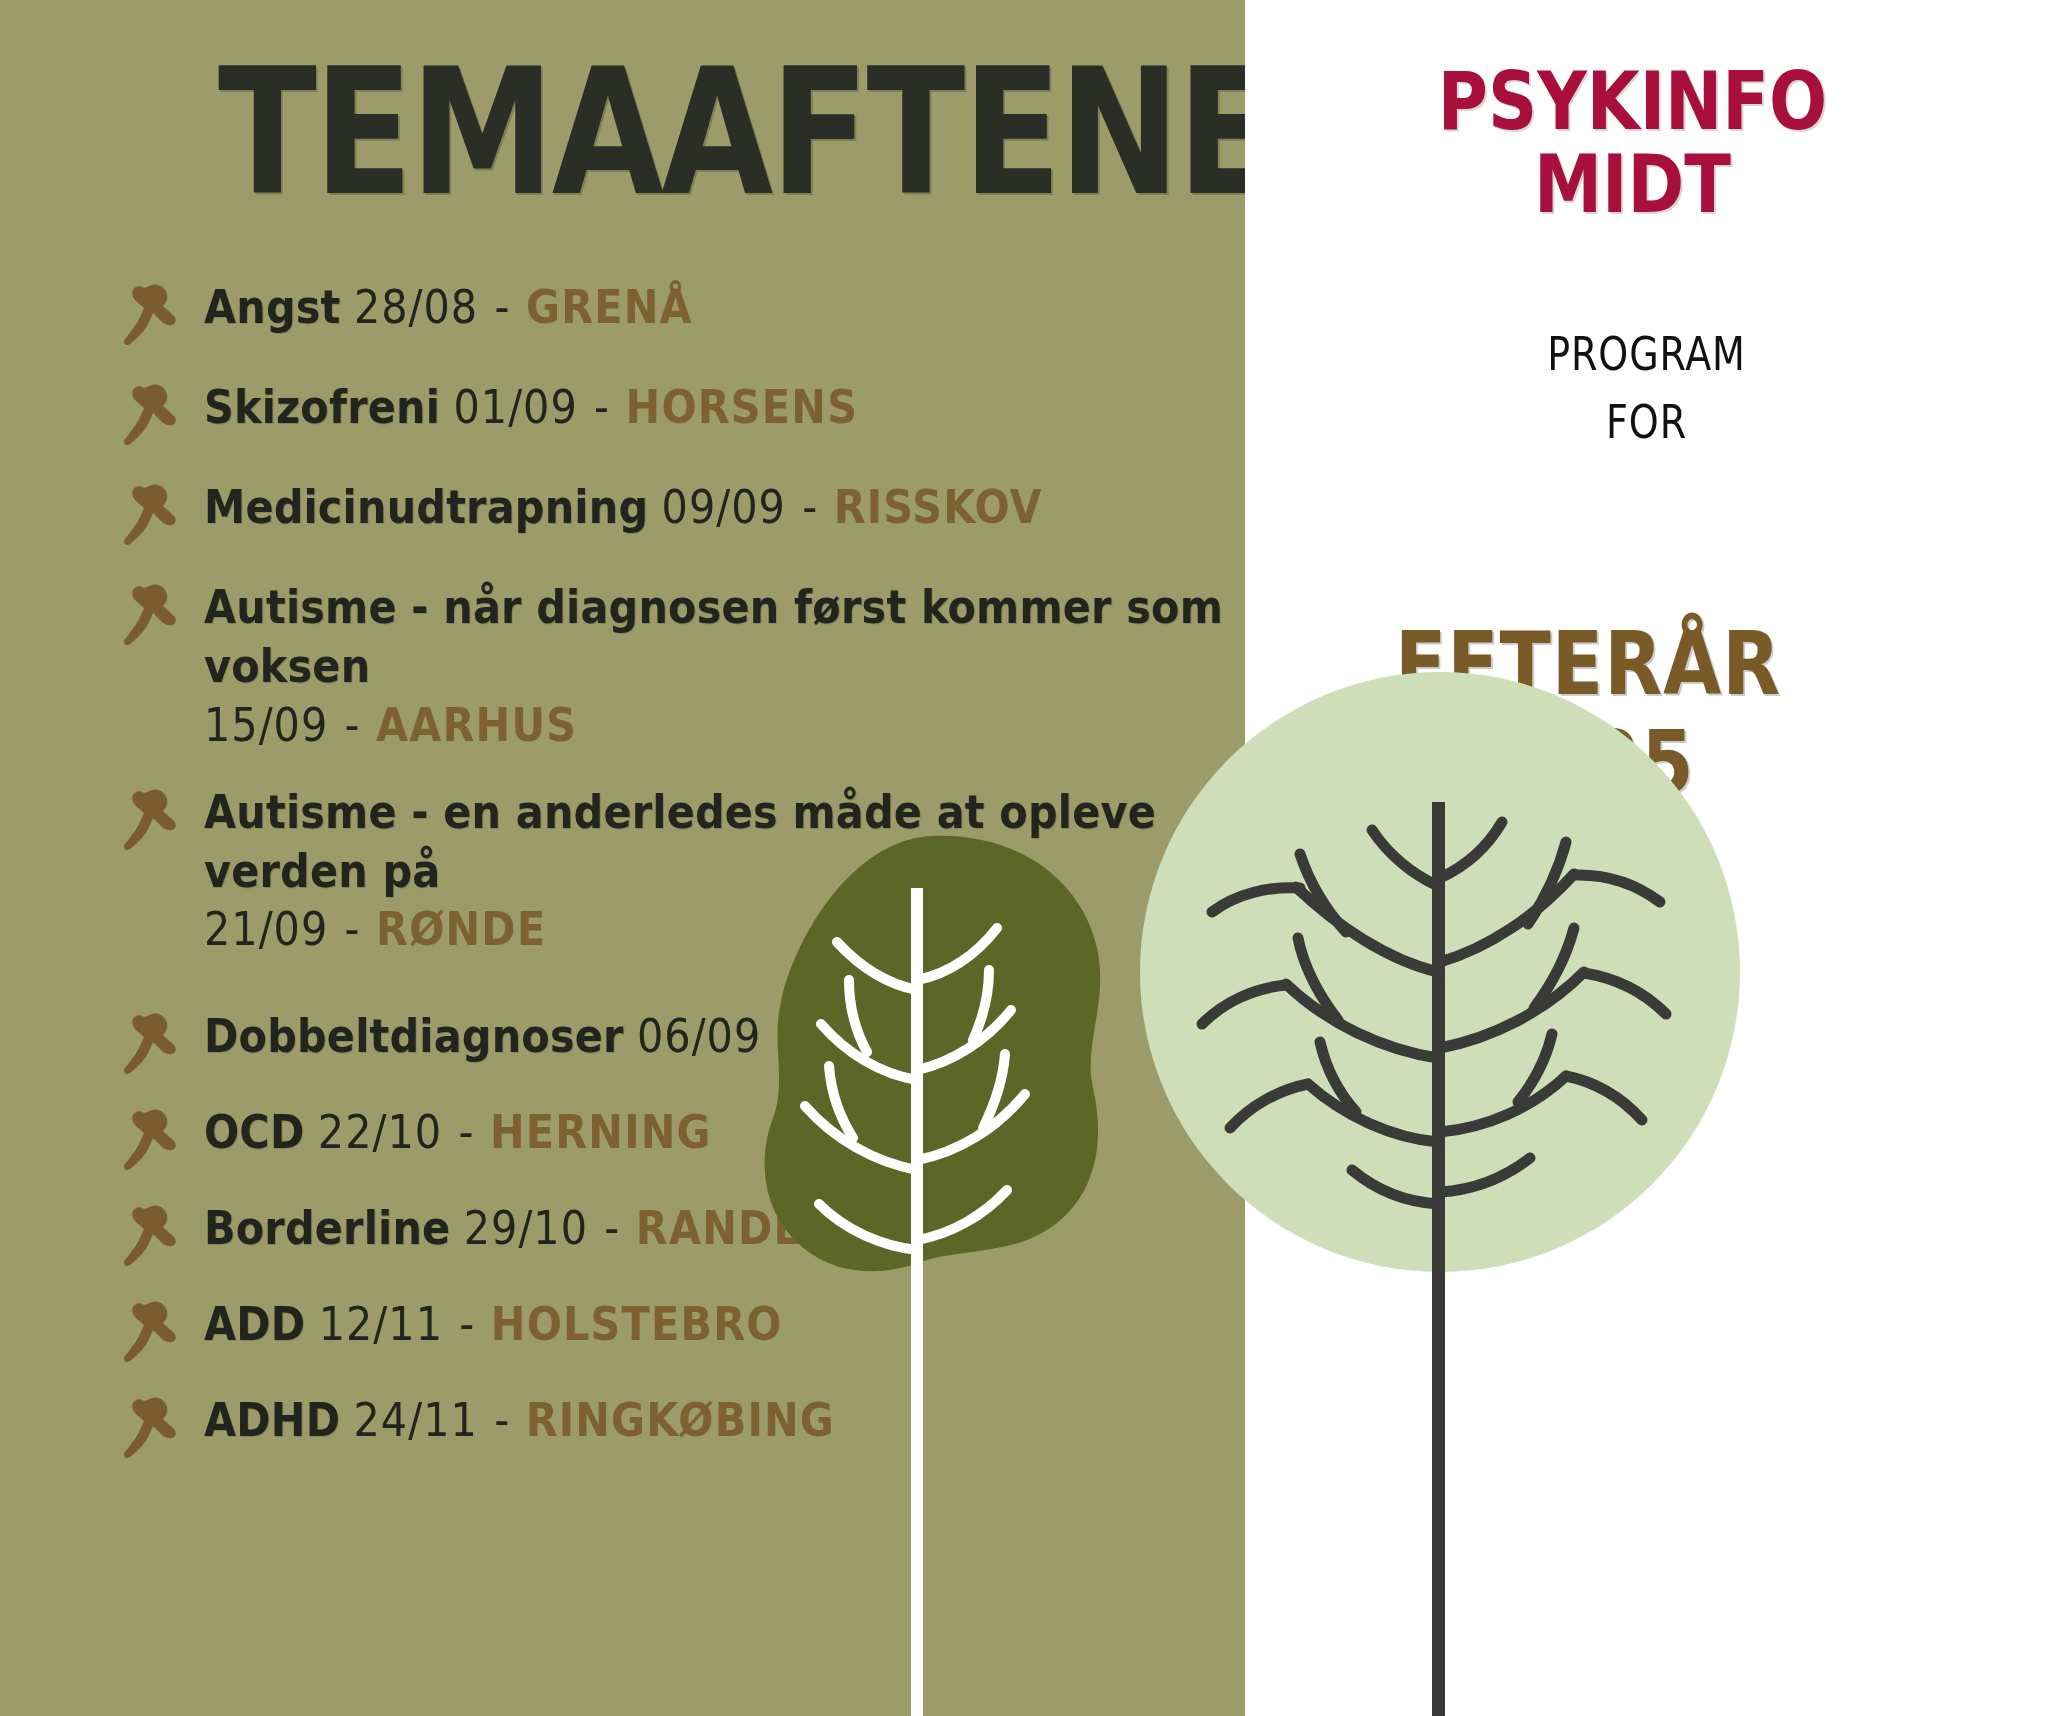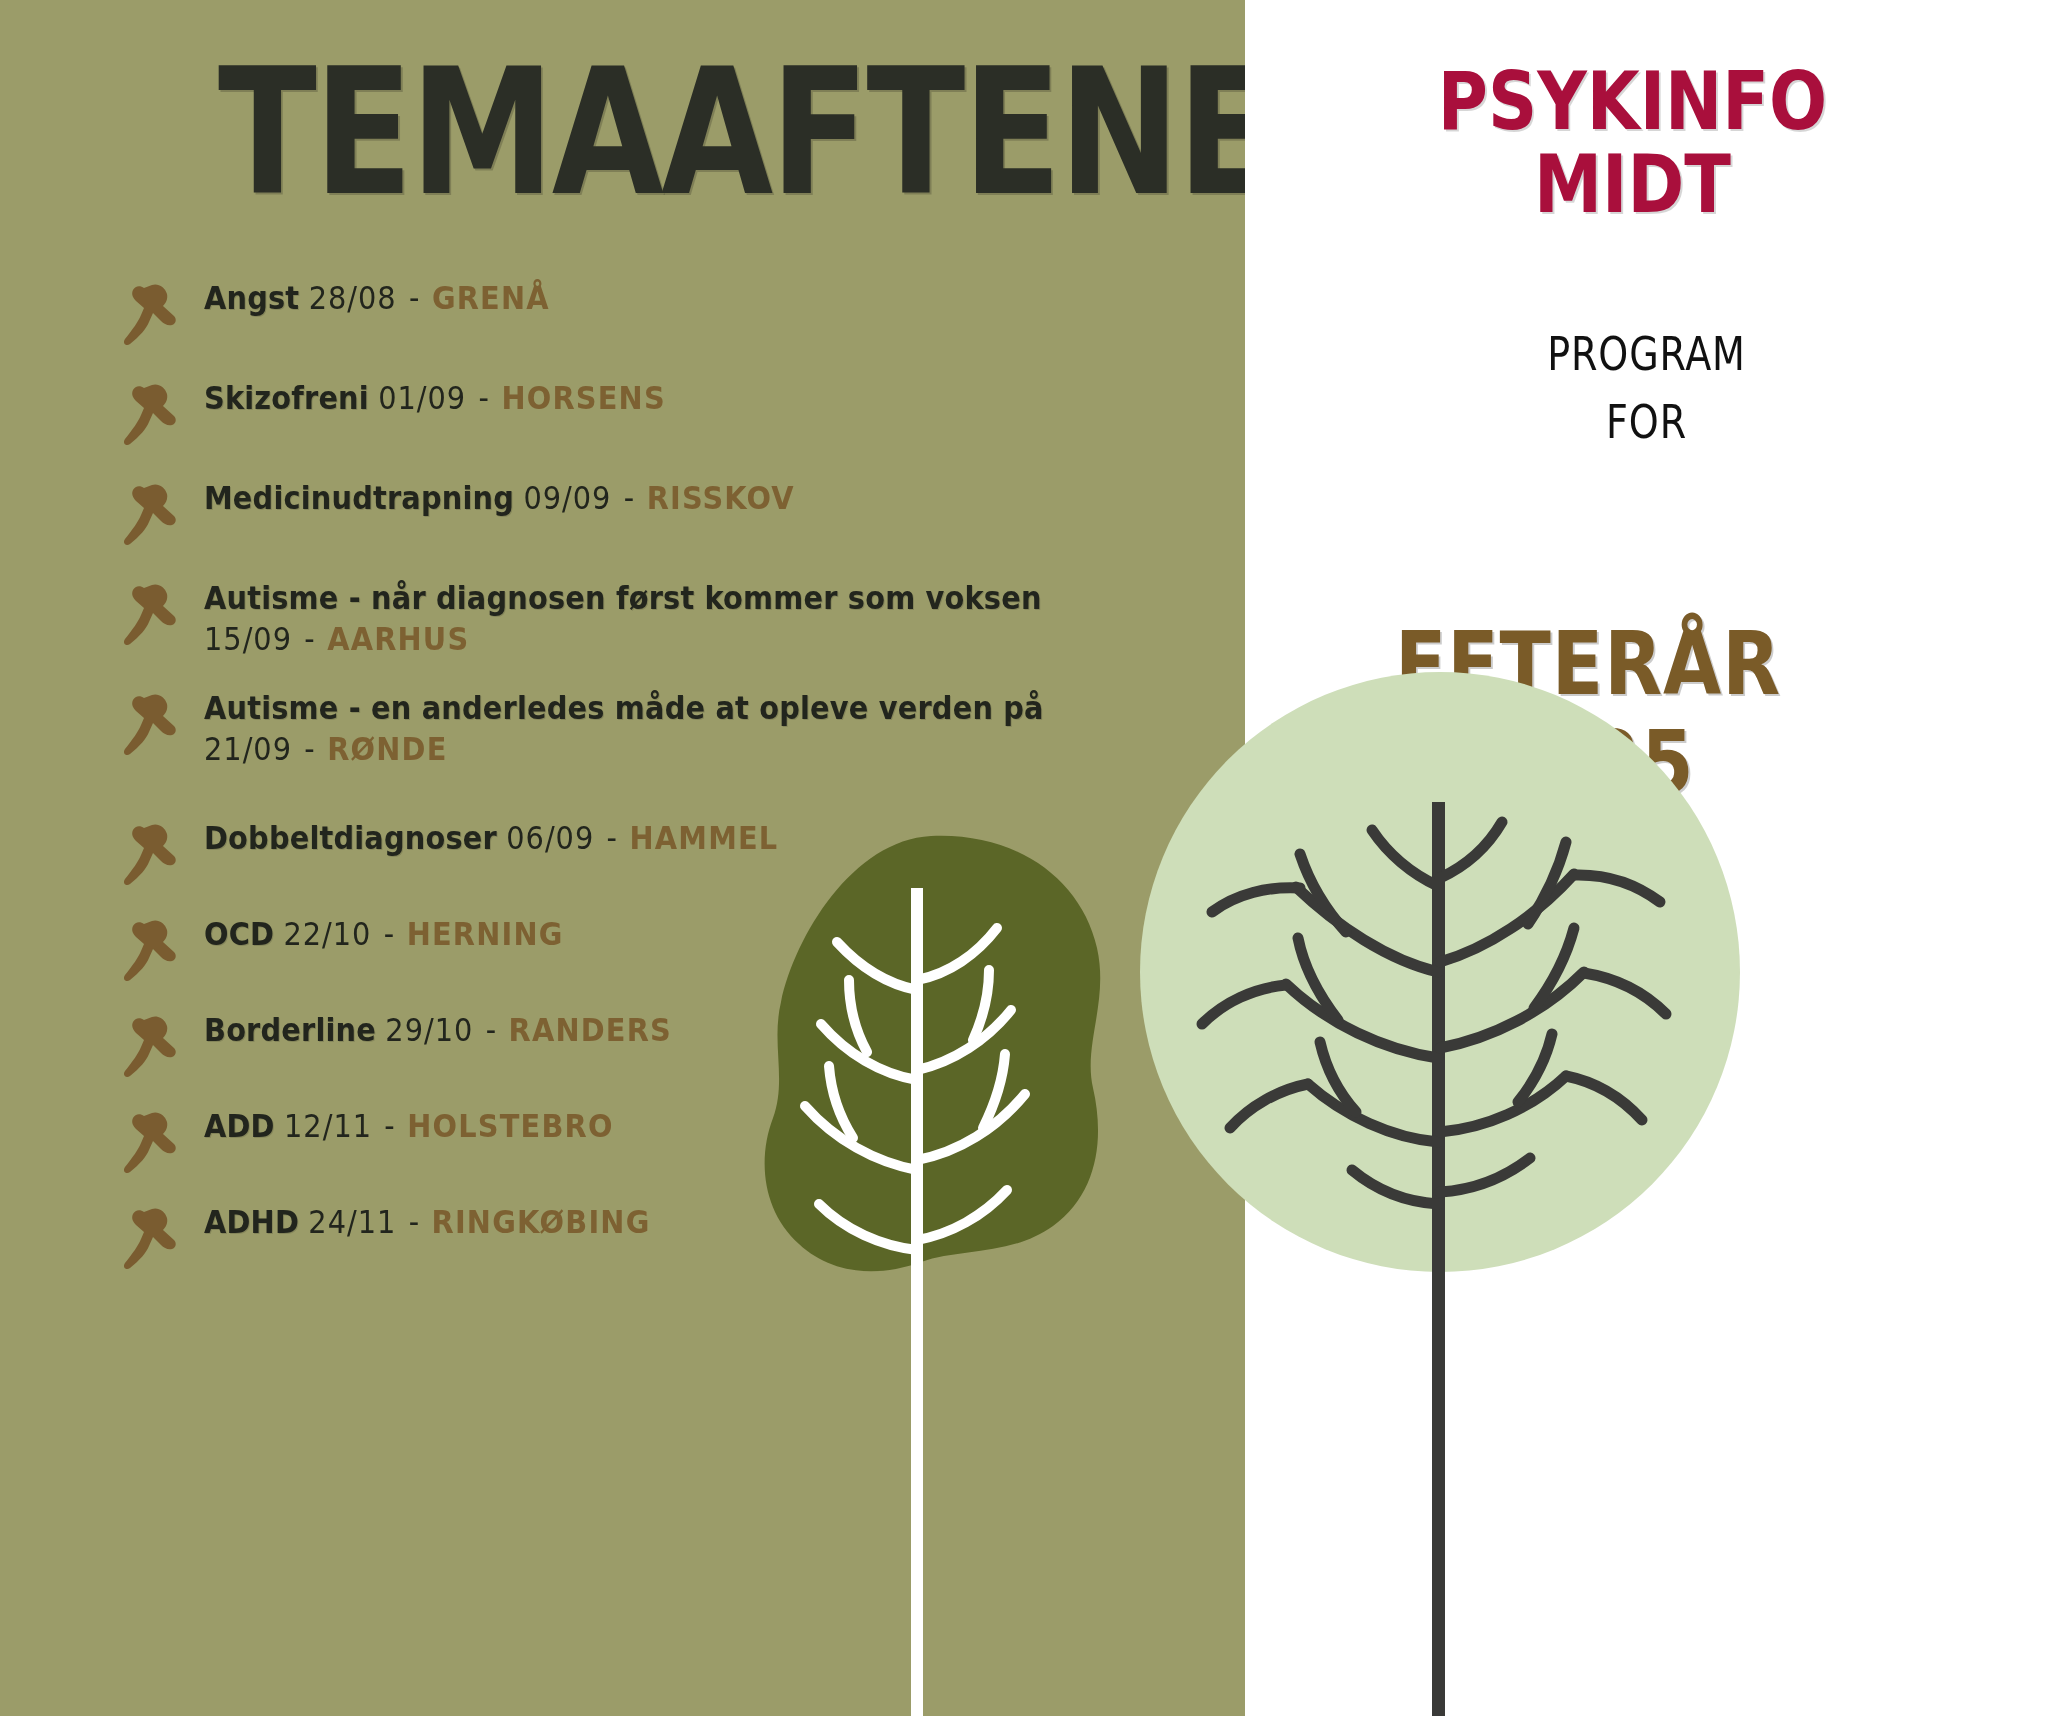--- a/index.html
+++ b/index.html
@@ -66,21 +66,21 @@
   .event-row.tight { margin-bottom: 22px; }
   .event-row.gap-after { margin-bottom: 48px; margin-top: 28px; }
 
   .pin-wrap {
     width: 86px;
     min-width: 86px;
     padding-top: 4px;
   }
 
   .event-text {
-    font-size: 32px;
+    font-size: 46px;
     line-height: 1.28;
     color: #22251d;
     letter-spacing: 0.2px;
     padding-top: 0px;
   }
 
   .topic {
     font-weight: 700;
     color: #22251d;
     text-shadow: 1px 1px 0 rgba(0,0,0,0.14);

